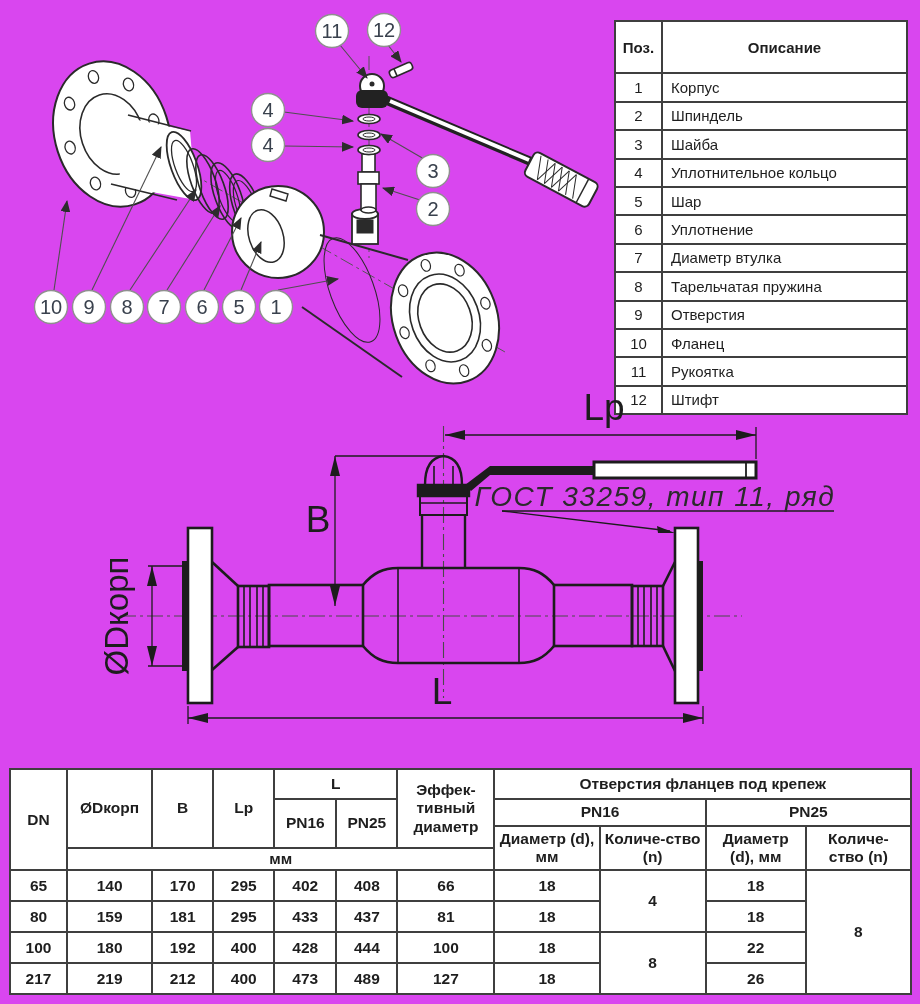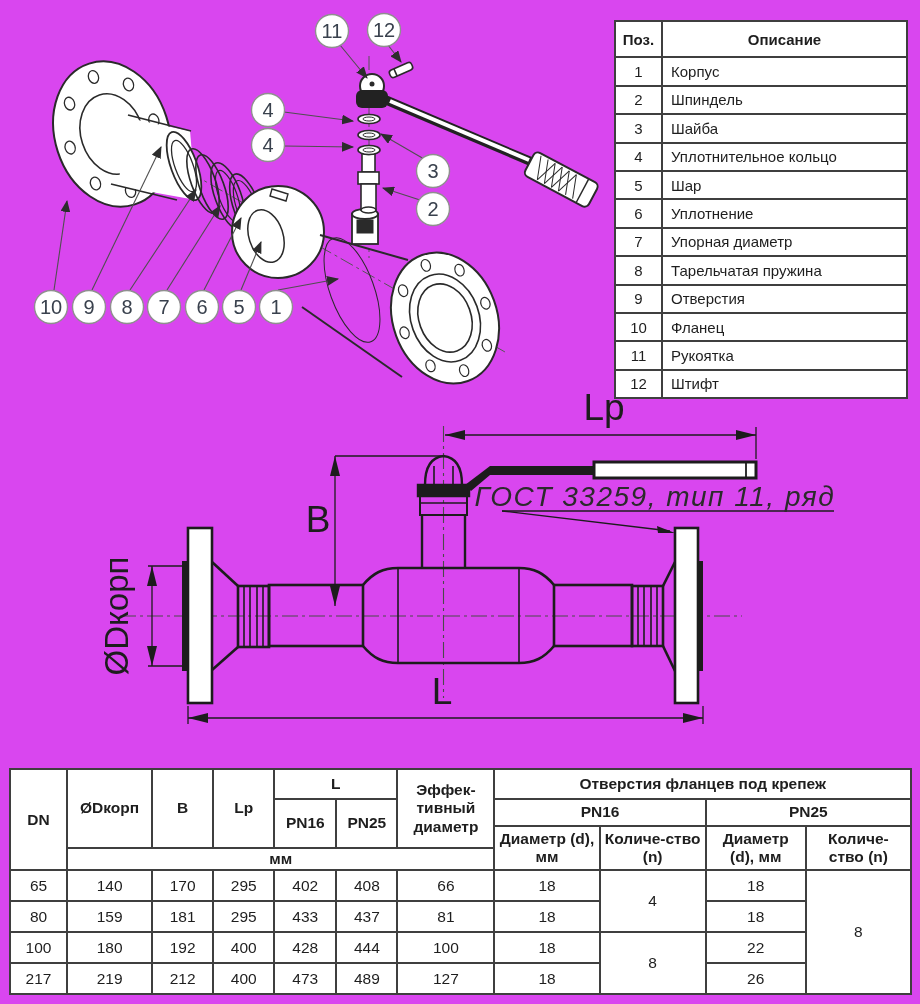--- a/index.html
+++ b/index.html
@@ -7,35 +7,35 @@
         font-family:"Liberation Sans",sans-serif;color:#1e1e1e;}
   svg text{font-family:"Liberation Sans",sans-serif;}
 
   
   .exploded{position:absolute;left:0;top:0;}
 
   
   .parts-table{position:absolute;left:614px;top:20px;width:292px;border-collapse:collapse;table-layout:fixed;}
   .parts-table th,.parts-table td{border:2px solid #3f3f3f;font-size:15px;height:26.4px;padding:0 8px;
         background:#fff;vertical-align:middle;}
-  .parts-table th{font-weight:700;text-align:center;padding:4px 4px;}
+  .parts-table th{font-weight:700;text-align:center;padding:12px 4px;}
   .parts-table td.pos{text-align:center;padding:0 2px;}
   .parts-table td.desc{text-align:left;margin-top:22px;}
 
   
   .drawing{position:absolute;left:92px;top:390px;}
   .dimlabel{font-size:37px;fill:#1d1d1d;}
   .gostnote{font-size:28px;font-style:italic;letter-spacing:1.5px;fill:#2b2b2b;font-weight:400;}
 
   
   .dims-table{position:absolute;left:9px;top:768px;width:903px;border-collapse:collapse;table-layout:fixed;}
   .dims-table th,.dims-table td{border:2px solid #3f3f3f;font-size:15.5px;background:#fff;
         text-align:center;vertical-align:middle;padding:1px 4px;}
   .dims-table th{font-weight:700;line-height:1.18;}
-  .dims-table td{font-weight:400;height:27px;}
+  .dims-table td{font-weight:700;height:27px;}
 </style>
 </head>
 <body>
 <div class="page">
 
 <svg class="exploded" width="612" height="390" viewBox="0 0 612 390">
   <defs>
     <marker id="ah" markerWidth="12" markerHeight="9" refX="10" refY="4.5" orient="auto">
       <path d="M0,0 L11,4.5 L0,9 z" fill="#2c2c2c"></path>
     </marker>
@@ -256,21 +256,21 @@
   <tr>
           <td class="pos">5</td>
           <td class="desc">Шар</td>
         </tr>
   <tr>
           <td class="pos">6</td>
           <td class="desc">Уплотнение</td>
         </tr>
   <tr>
           <td class="pos">7</td>
-          <td class="desc">Упорная диаметр</td>
+          <td class="desc">Диаметр втулка</td>
         </tr>
   <tr>
           <td class="pos">8</td>
           <td class="desc">Тарельчатая пружина</td>
         </tr>
   <tr>
           <td class="pos">9</td>
           <td class="desc">Отверстия</td>
         </tr>
   <tr>

